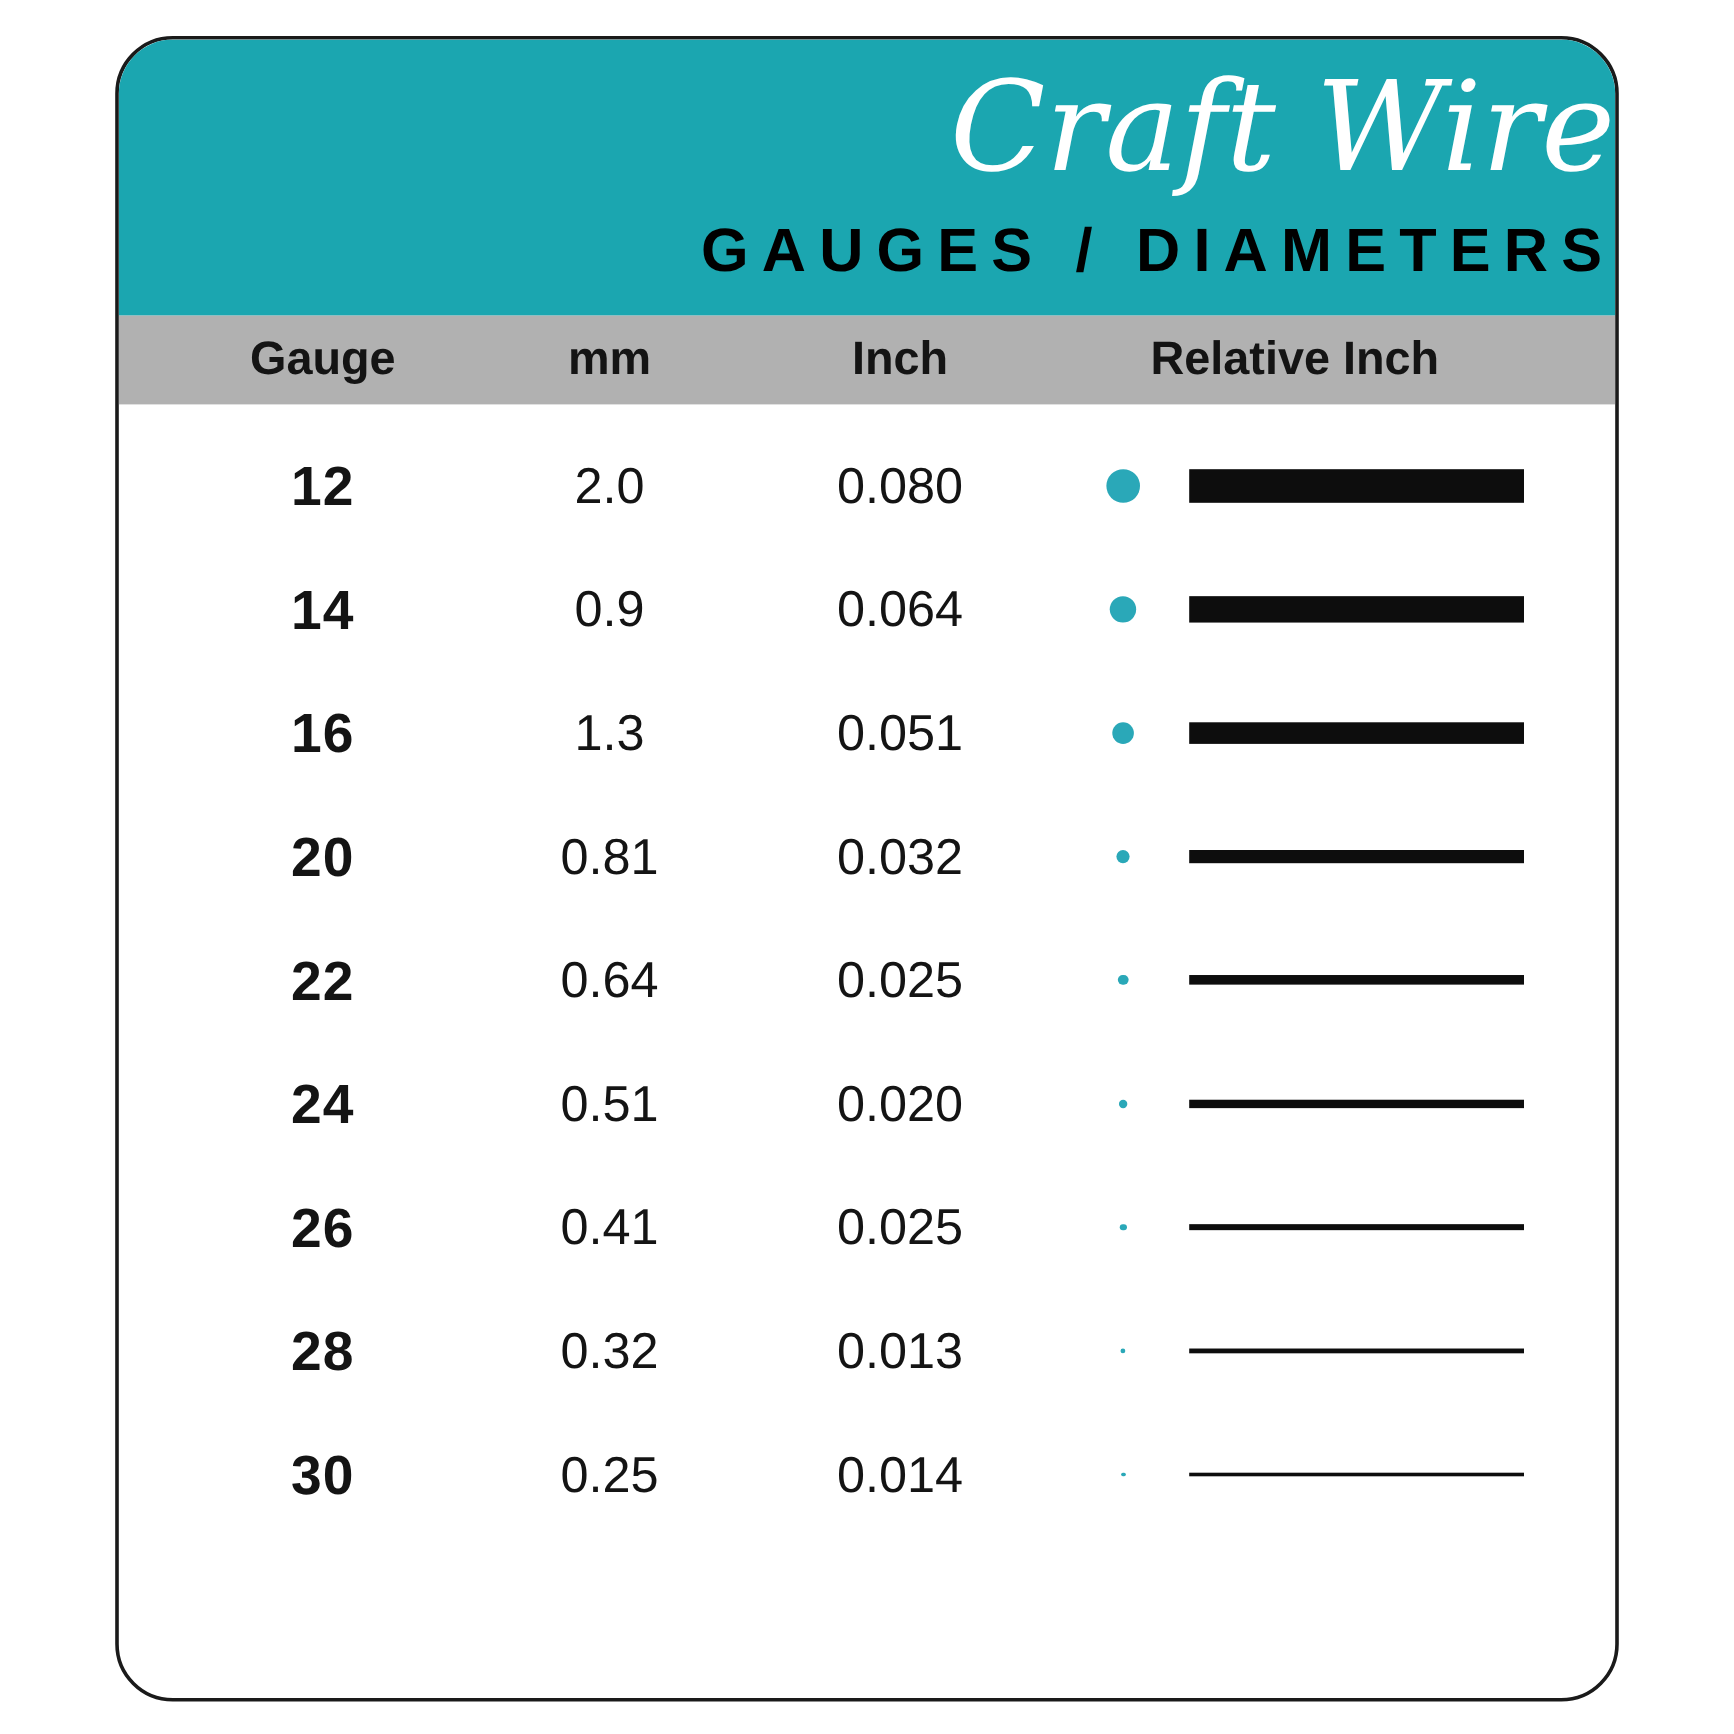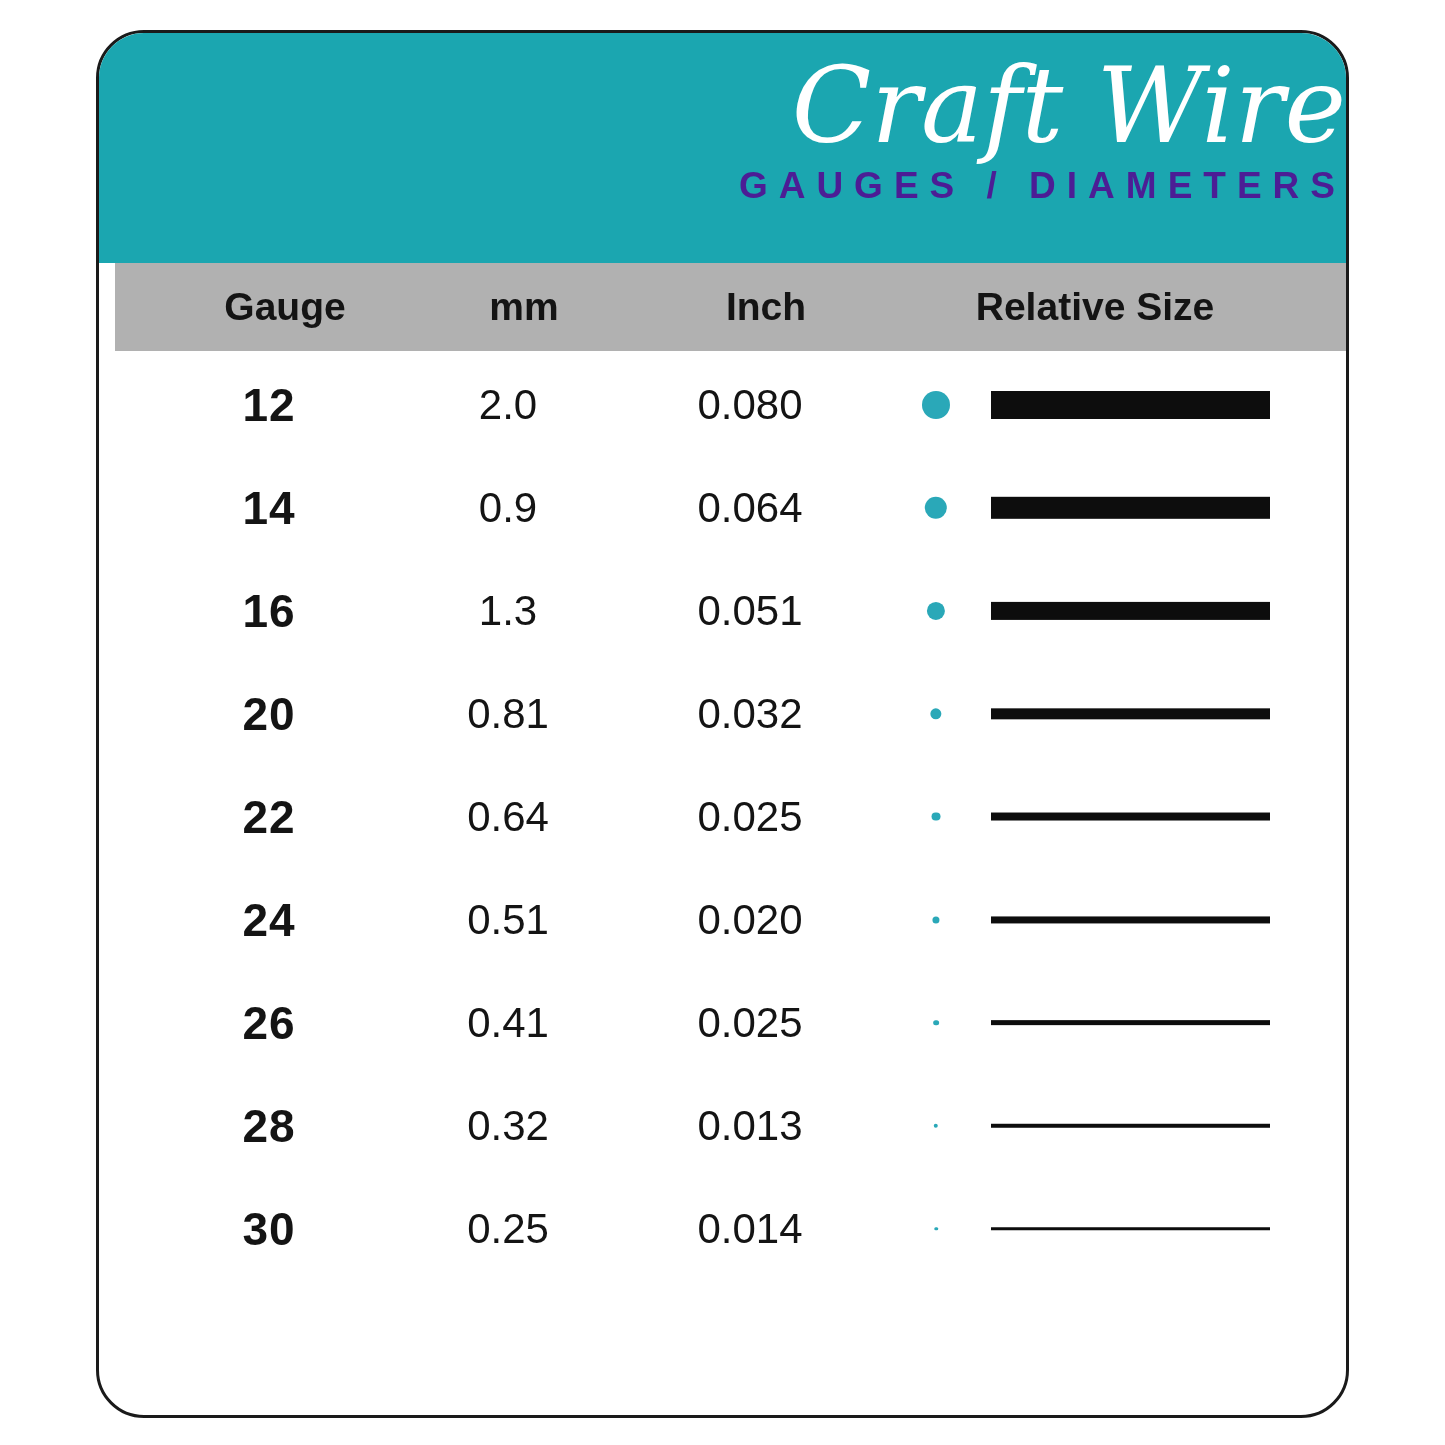--- a/index.html
+++ b/index.html
@@ -41,31 +41,31 @@
   .title {
     margin-top: 16px;
     font-family: "DejaVu Serif", serif;
     font-style: italic;
     font-weight: 400;
     font-size: 104px;
     line-height: 1.1;
     color: #ffffff;
   }
   .subtitle {
-    margin-top: 2px;
+    margin-top: 16px;
     font-weight: bold;
-    font-size: 37px;
+    font-size: 51px;
     letter-spacing: 11px;
-    color: #4c1d95;
+    color: #000000;
   }
   .col-header-bar {
     position: absolute;
-    left: 16px; top: 230px;
-    width: 100%;
-    height: 88px;
+    left: 0; top: 230px;
+    width: 100%;
+    height: 74px;
     background: var(--gray-bar);
   }
   .col-header-bar .ch {
     position: absolute;
     top: 50%;
     transform: translate(-50%, -50%);
     font-weight: bold;
     font-size: 39px;
     color: var(--ink);
     white-space: nowrap;
@@ -127,21 +127,21 @@
 
   <div class="teal-header">
     <div class="title">Craft Wire</div>
     <div class="subtitle">GAUGES / DIAMETERS</div>
   </div>
 
   <div class="col-header-bar">
     <span class="ch ch-gauge">Gauge</span>
     <span class="ch ch-mm">mm</span>
     <span class="ch ch-inch">Inch</span>
-    <span class="ch ch-rel">Relative Size</span>
+    <span class="ch ch-rel">Relative Inch</span>
   </div>
 
   <div class="table-body">
   <div class="row">
     <span class="cell gauge">12</span>
     <span class="cell mm">2.0</span>
     <span class="cell inch">0.080</span>
     <span class="dot" style="width: 28px; height: 28px;"></span>
     <span class="bar" style="height: 28px;"></span>
   </div>

